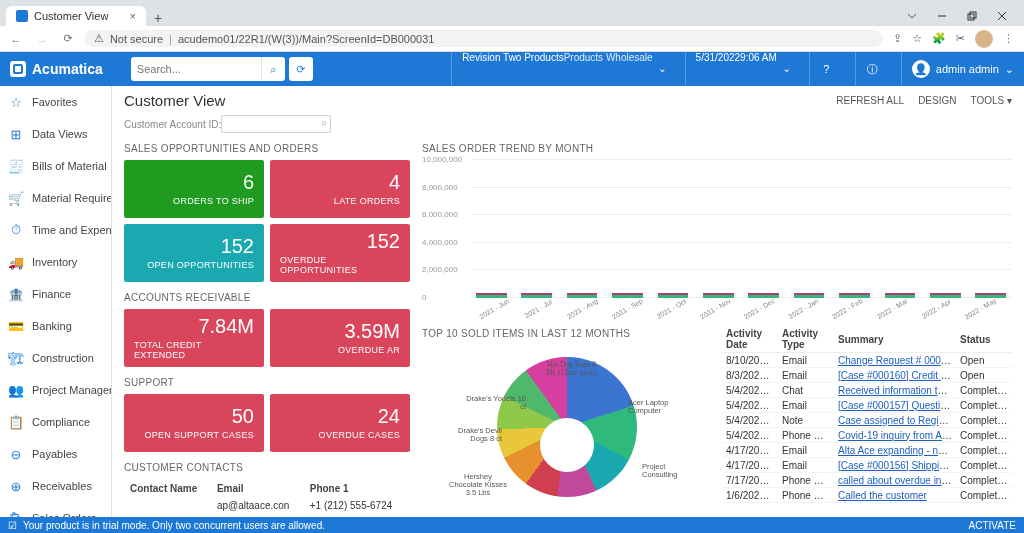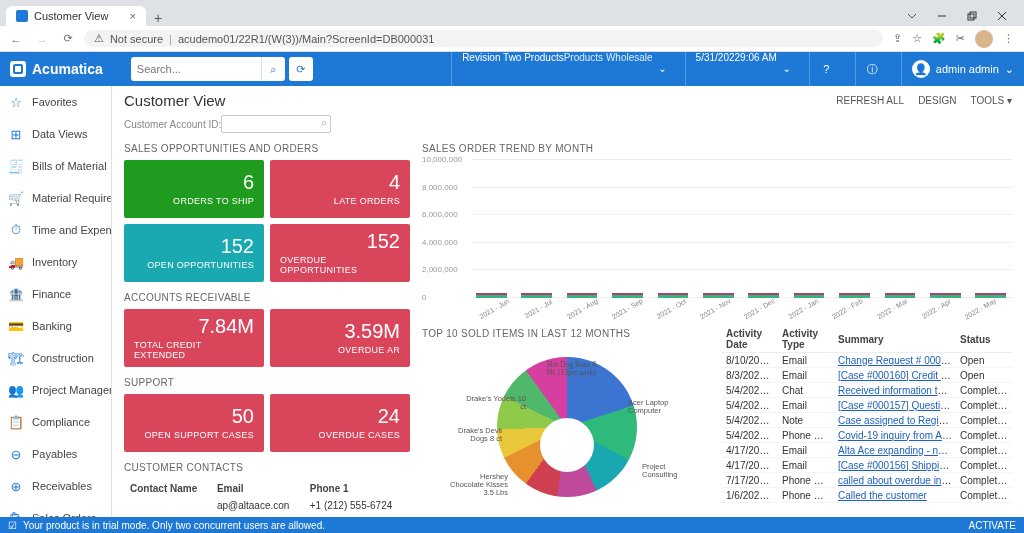--- a/index.html
+++ b/index.html
@@ -394,21 +394,21 @@
 
         <div class="lower">
           <div>
             <div class="sec-title">TOP 10 SOLD ITEMS IN LAST 12 MONTHS</div>
             <div class="pie-wrap">
               <div class="pie"></div>
               <div id="pie-labels">
                   <div class="pl" style="left: 174px; top: 4px; text-align: right; transform: translateX(-100%); font-family: Liberation Serif, serif;">Hot Dog Buns 8 PK (12per pack)</div>
                   <div class="pl" style="left: 104px; top: 38px; text-align: right; transform: translateX(-100%);">Drake's Yodels 10 ct</div>
                   <div class="pl" style="left: 80px; top: 70px; text-align: right; transform: translateX(-100%);">Drake's Devil Dogs 8 ct</div>
-                  <div class="pl" style="left: 86px; top: 116px; text-align: right; transform: translateX(-100%);">Hershey Chocolate Kisses 3.5 Lbs</div>
+                  <div class="pl" style="left: 86px; top: 116px; text-align: center; transform: translateX(-100%);">Hershey Chocolate Kisses 3.5 Lbs</div>
                   <div class="pl" style="left: 220px; top: 106px;">Project Consulting</div>
                   <div class="pl" style="left: 206px; top: 42px;">Acer Laptop Computer</div>
                 </div>
             </div>
           </div>
           <div class="act-tbl">
             <table>
               <colgroup>
                   <col style="width:56px">
                   <col style="width:56px">

